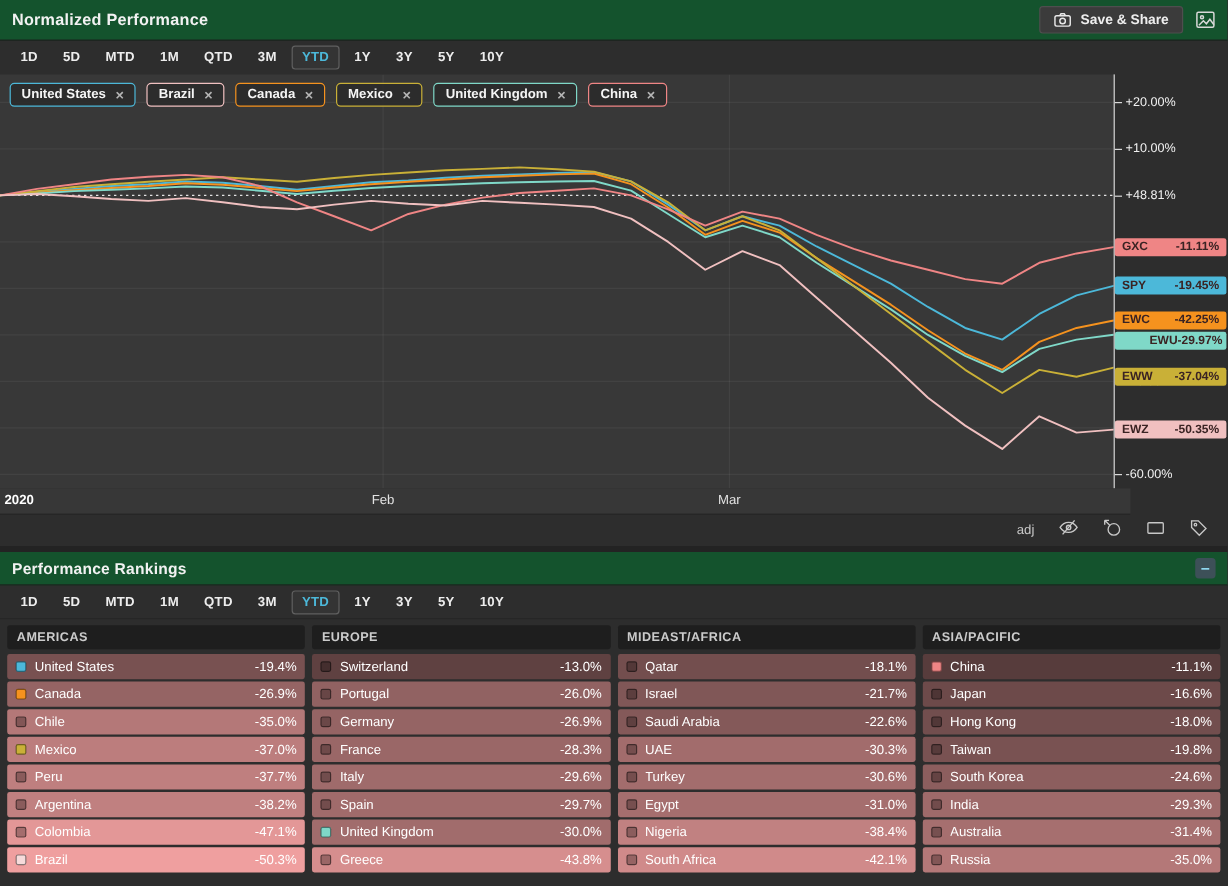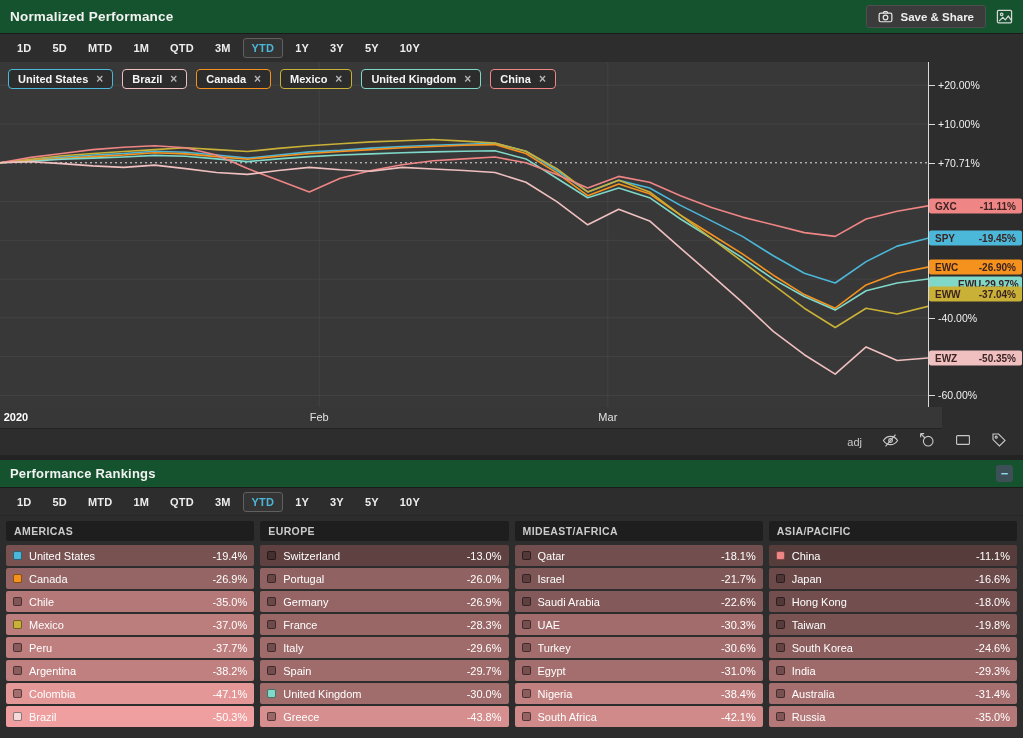--- a/index.html
+++ b/index.html
@@ -149,42 +149,42 @@
             <span class="chip-close">×</span>
           </div>
           <div class="chip" style="border-color: rgb(239, 133, 133);">
             <span class="chip-label">China</span>
             <span class="chip-close">×</span>
           </div>
         </div>
       <div class="y-axis" id="yaxis">
           <div class="ytick" style="top: 23.2584px;">+20.00%</div>
           <div class="ytick" style="top: 62.0225px;">+10.00%</div>
-          <div class="ytick" style="top: 100.787px;">+70.71%</div>
+          <div class="ytick" style="top: 100.787px;">+48.81%</div>
           <div class="ytick" style="top: 255.843px;">-40.00%</div>
           <div class="ytick" style="top: 333.371px;">-60.00%</div>
         </div>
       <div class="badges" id="badges">
           <div class="badge" style="top: 143.853px; background: rgb(239, 133, 133);">
             <span>GXC</span>
             <span>-11.11%</span>
           </div>
           <div class="badge" style="top: 176.183px; background: rgb(76, 184, 217);">
             <span>SPY</span>
             <span>-19.45%</span>
           </div>
           <div class="badge" style="top: 205.062px; background: rgb(245, 146, 30);">
             <span>EWC</span>
-            <span>-26.90%</span>
+            <span>-42.25%</span>
           </div>
           <div class="badge" style="top: 222.062px; background: rgb(127, 216, 200); padding-left: 29px;">
             <span>EWU</span>
             <span>-29.97%</span>
           </div>
-          <div class="badge" style="top: 232px; background: rgb(201, 176, 55);">
+          <div class="badge" style="top: 252px; background: rgb(201, 176, 55);">
             <span>EWW</span>
             <span>-37.04%</span>
           </div>
           <div class="badge" style="top: 295.963px; background: rgb(240, 192, 192);">
             <span>EWZ</span>
             <span>-50.35%</span>
           </div>
         </div>
     </div>
 

